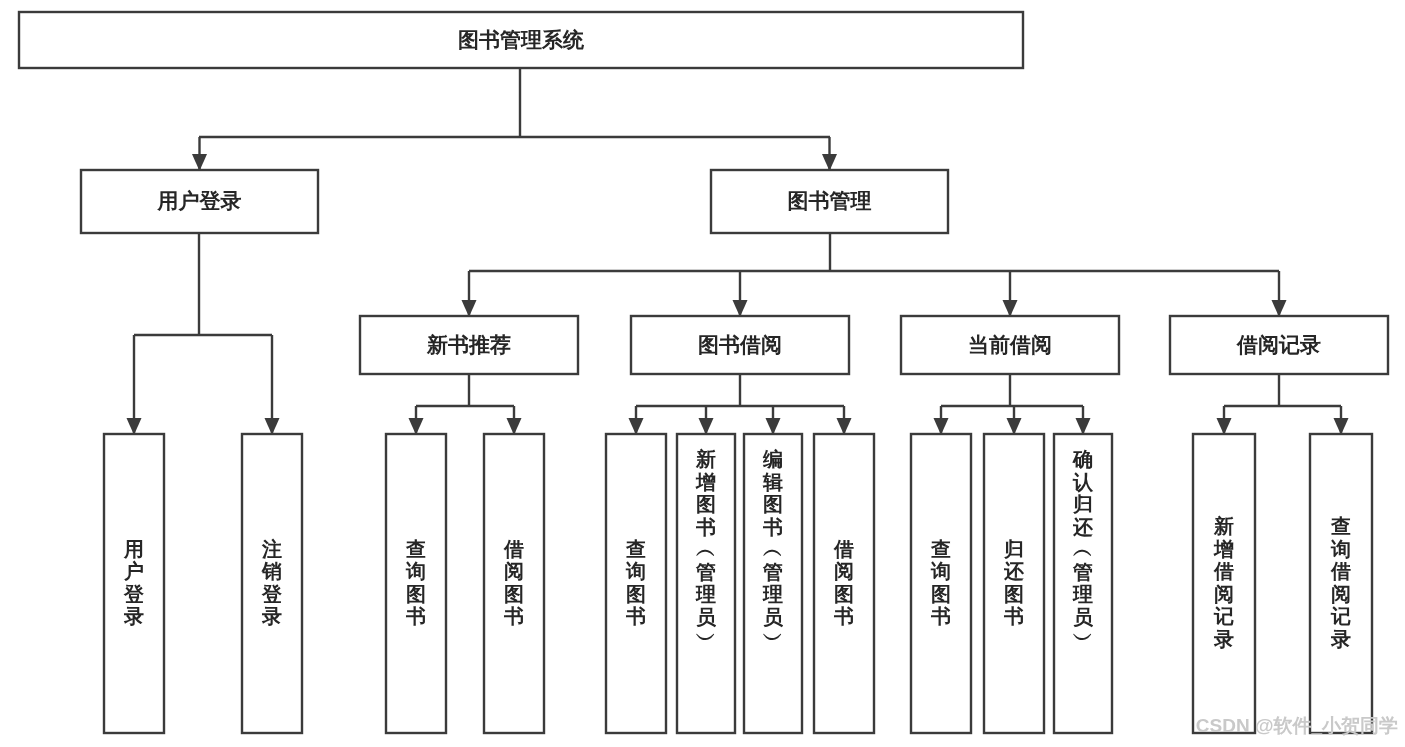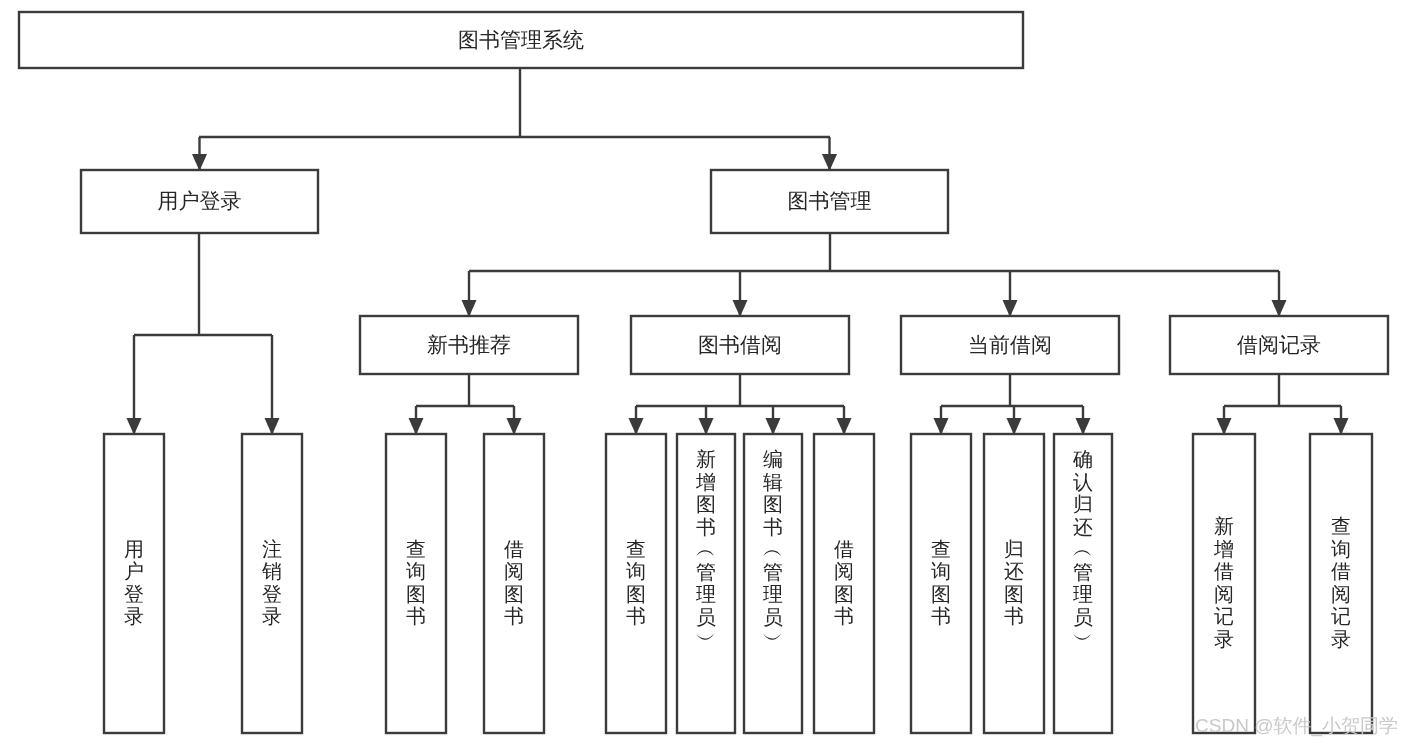--- a/index.html
+++ b/index.html
@@ -12,20 +12,21 @@
     width: 1405px;
     height: 747px;
     font-family: "Liberation Sans", "DejaVu Sans", sans-serif;
     overflow: hidden;
     position: relative;
   }
   #diagram-root {
     position: relative;
     width: 1405px;
     height: 546px;
+    font-weight: bold;
   }
   svg.canvas {
     position: absolute;
     left: 0;
     top: 0;
     width: 1405px;
     height: 747px;
     display: block;
   }
   .node-box {

